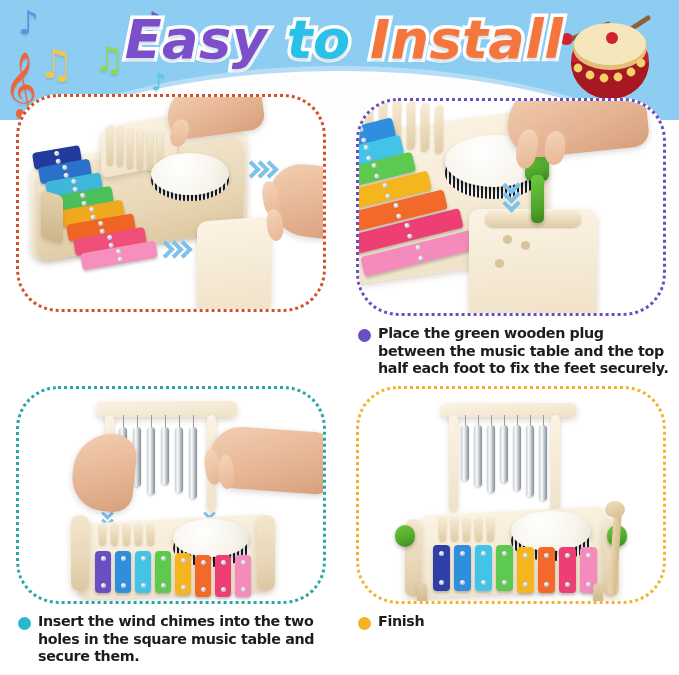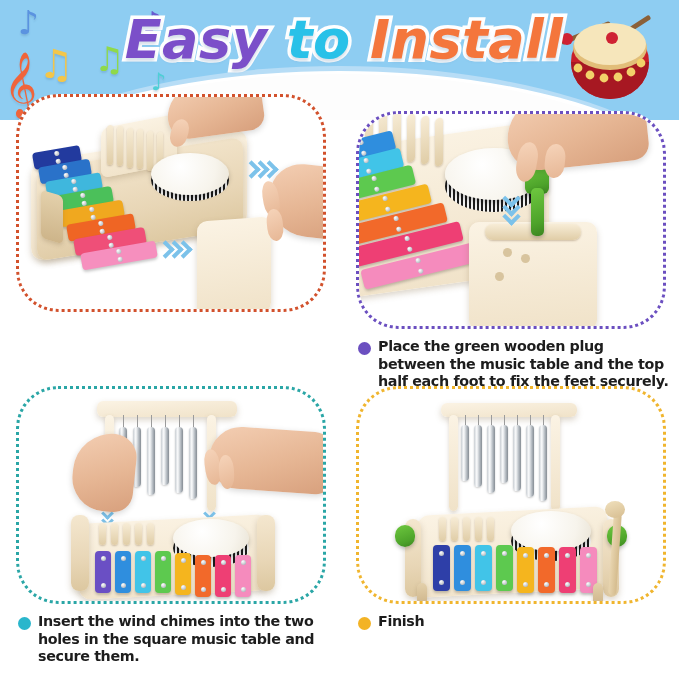--- a/index.html
+++ b/index.html
@@ -96,21 +96,21 @@
     width: 679px;
     height: 587px;
     z-index: 8;
   }
   .cell {
     position: absolute;
     width: 339px;
     height: 293px;
   }
   .cell.c1 { left: 0;   top: 0; }
-  .cell.c2 { left: 340px; top: 17px; }
+  .cell.c2 { left: 340px; top: 4px; }
   .cell.c3 { left: 0;   top: 292px; }
   .cell.c4 { left: 340px; top: 292px; }
 
   .photo-frame {
     position: absolute;
     left: 16px;
     top: 6px;
     width: 310px;
     height: 218px;
     border: 3px dotted #d2512c;

